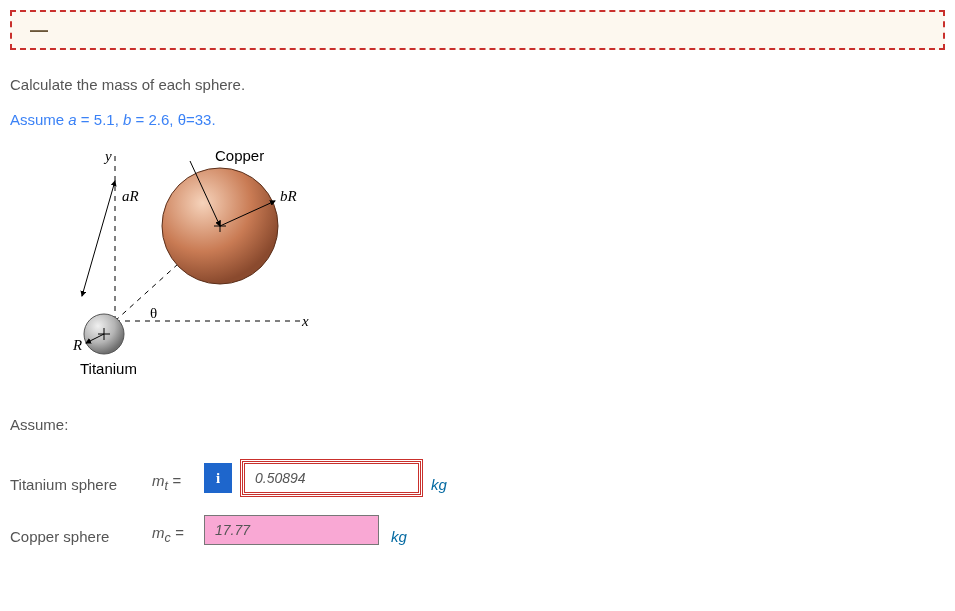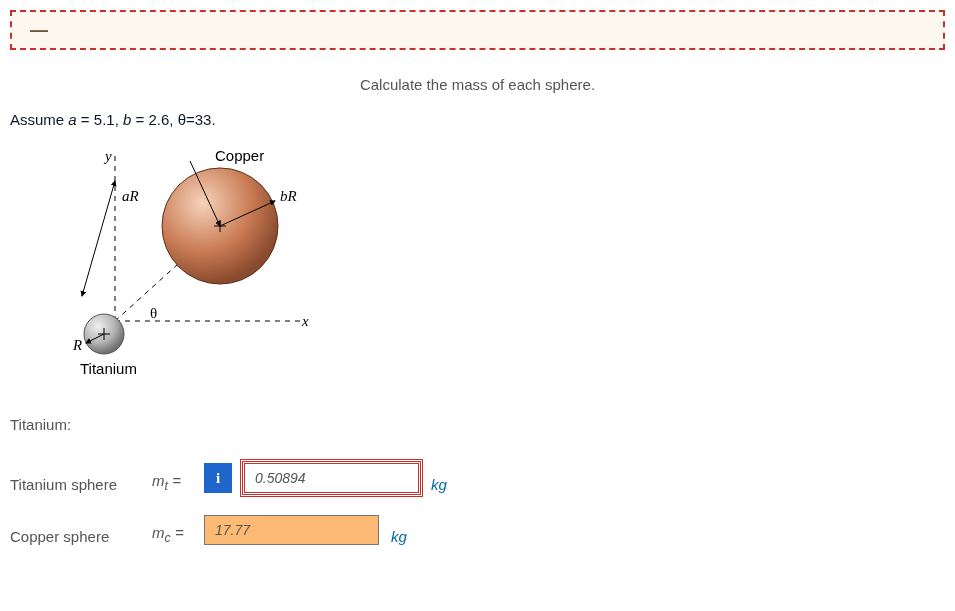--- a/index.html
+++ b/index.html
@@ -23,24 +23,23 @@
   }
   .feedback-box .minus {
     font-weight: bold;
     color:#6a5638;
     font-size:18px;
     line-height:8px;
   }
   .instructions {
     color: #555;
     margin-bottom: 18px;
-    text-align: center;
   }
   .assumptions {
-    color:#0f172a;
+    color:#3b82f6;
     margin-bottom:18px;
   }
   .assumptions .ital { font-style: italic; }
   .diagram-wrap {
     margin: 10px 0 20px 40px;
     width: 290px;
     height: 250px;
     position:relative;
   }
   .answers-label {
@@ -78,21 +77,21 @@
     font-size:14px;
     color:#555;
     font-style:italic;
   }
   .ans-input.wrong {
     border: 1px solid #c9302c;
     outline: 3px double #c9302c;
     outline-offset: 1px;
   }
   .ans-input.right {
-    background:#fdba74;
+    background:#f9a8d4;
     border:1px solid #777;
   }
   .unit { color:#0369a1;font-style:italic; }
   svg text { font-family: "Times New Roman", serif; font-size:15px;}
   svg .sans { font-family: "Helvetica Neue", Arial, sans-serif; }
 </style>
 </head>
 <body>
 
 <div class="feedback-box">
@@ -154,21 +153,21 @@
   <line x1="48" y1="188" x2="60" y2="188" stroke="#000"></line>
   <line x1="54" y1="182" x2="54" y2="194" stroke="#000"></line>
 
   <line x1="54" y1="188" x2="36" y2="197" stroke="#000" marker-end="url(#arrow)"></line>
   <text x="23" y="204" font-style="italic">R</text>
 
   <text x="30" y="228" class="sans">Titanium</text>
 </svg>
 </div>
 
-<div class="answers-label">Titanium:</div>
+<div class="answers-label">Assume:</div>
 
 <div class="answer-row">
   <span class="name">Titanium sphere</span>
   <span class="var"><span>m</span><sub>t</sub><span> =</span></span>
   <span class="info-chip">i</span>
   <input class="ans-input wrong" value="0.50894" style="">
   <span class="unit">kg</span>
 </div>
 
 <div class="answer-row">

